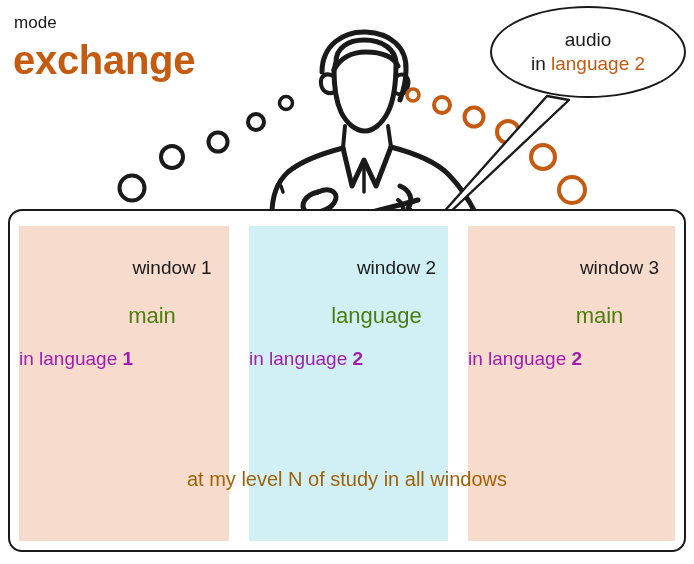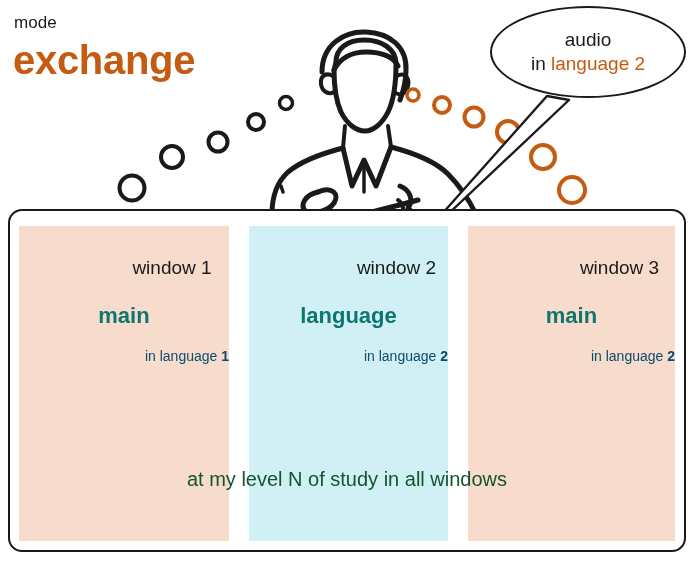--- a/index.html
+++ b/index.html
@@ -105,43 +105,44 @@
     color: #1a1a1a;
     margin-left: 48px;
   }
   .panel-mode {
     position: absolute;
     top: 77px;
     left: 0;
     width: 100%;
     text-align: center;
     font-size: 22px;
-    font-weight: bold;
-    color: #0f766e;
+    font-weight: normal;
+    color: #4d7c0f;
+    padding-left: 28px;
   }
   .panel-lang {
     position: absolute;
     top: 122px;
     left: 0;
     width: 100%;
-    text-align: right;
-    font-size: 14px;
-    color: #0c4a6e;
+    text-align: left;
+    font-size: 19px;
+    color: #a21caf;
   }
   .panel-lang b { font-weight: bold; }
 
   
   .footer-note {
     position: absolute;
     left: 8px;
     top: 468px;
     width: 678px;
     text-align: center;
     font-size: 20px;
-    color: #14532d;
+    color: #a16207;
   }
 </style>
 </head>
 <body>
 
 <div id="canvas">
 
   <div class="mode-label">mode</div>
   <div class="mode-title">exchange</div>
 

